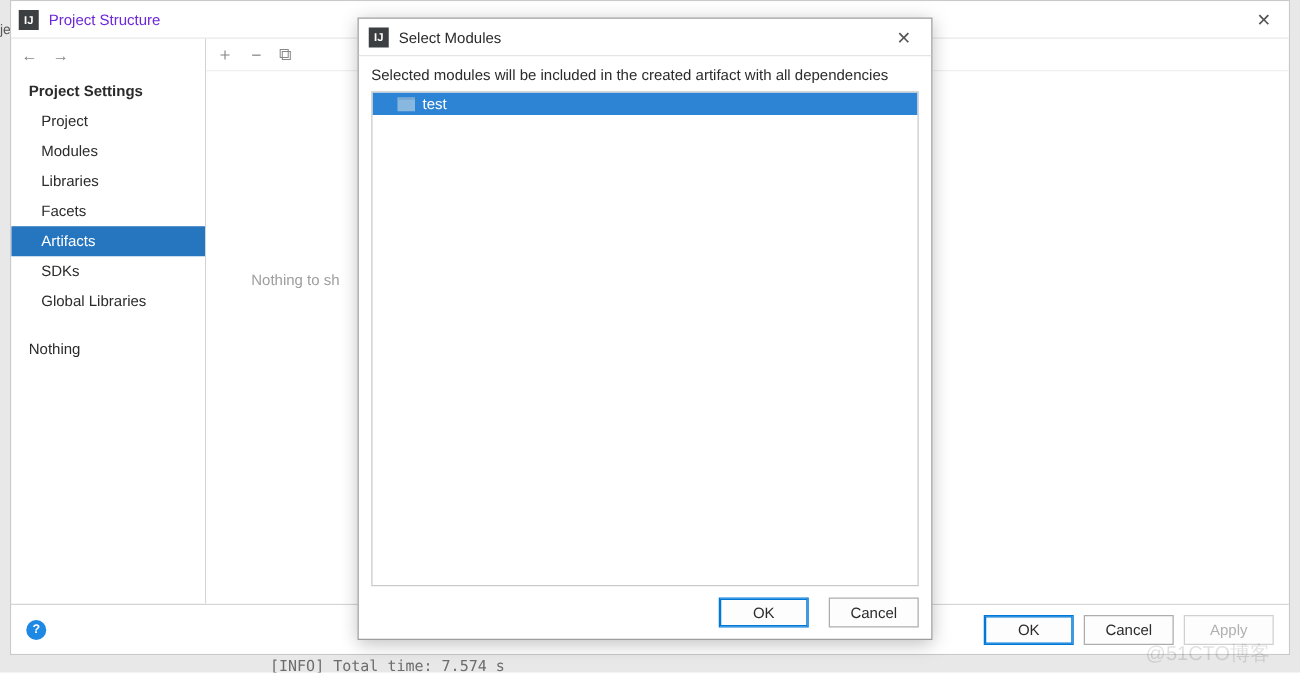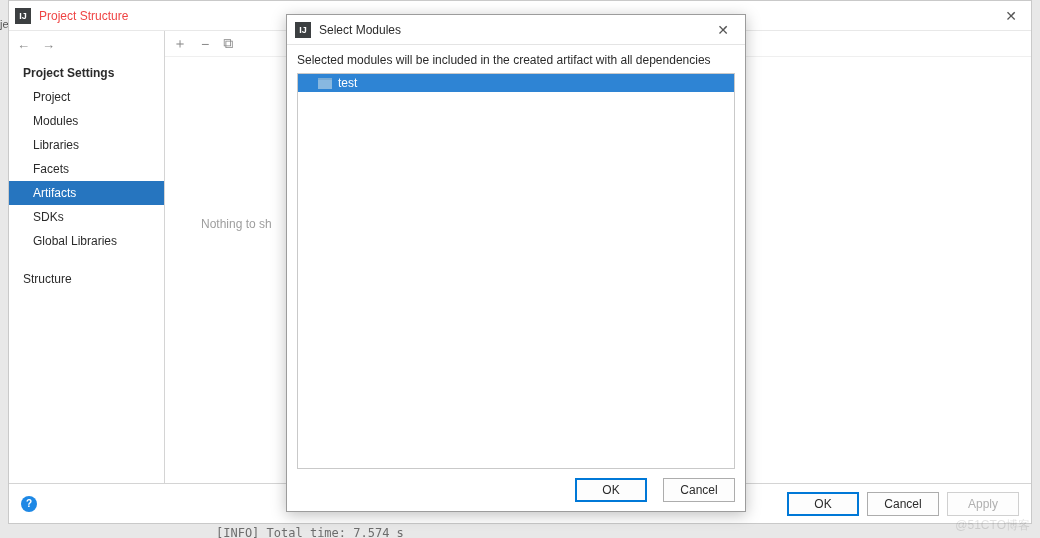--- a/index.html
+++ b/index.html
@@ -2,21 +2,21 @@
 <html><head>
 <meta charset="utf-8">
 <style>
 * { box-sizing: border-box; margin: 0; padding: 0; font-family: "Segoe UI", Tahoma, sans-serif; font-size: 12px; }
 body { background: #e8e8e8; width: 1040px; height: 538px; overflow: hidden; position: relative; }
 
 
 .main-window { position: absolute; left: 8px; top: 0; width: 1024px; height: 524px; background: #fff; border: 1px solid #c9c9c9; display: flex; flex-direction: column; }
 .titlebar { height: 30px; display: flex; align-items: center; padding: 0 6px; background: #fff; border-bottom: 1px solid #e8e8e8; }
 .app-icon { width: 16px; height: 16px; background: #3c3f41; color: #fff; font-size: 9px; font-weight: bold; display: inline-flex; align-items: center; justify-content: center; margin-right: 8px; }
-.title-text { color: #ef4444; flex: 1; }
+.title-text { color: #6d28d9; flex: 1; }
 .win-close { color: #555; font-size: 14px; padding: 0 8px; cursor: pointer; }
 
 .main-body { flex: 1; display: flex; overflow: hidden; }
 
 
 .sidebar { width: 156px; background: #fff; border-right: 1px solid #d4d4d4; display: flex; flex-direction: column; }
 .side-tools { height: 26px; display: flex; align-items: center; padding: 0 8px; gap: 12px; color: #888; }
 .side-tools .arrow { font-size: 13px; }
 .side-tree { flex: 1; padding-top: 4px; }
 .side-header { font-weight: bold; color: #2b2b2b; padding: 5px 8px 5px 14px; }
@@ -46,21 +46,21 @@
 .modal-title { height: 30px; display: flex; align-items: center; padding: 0 8px; border-bottom: 1px solid #e4e4e4; }
 .modal-desc { padding: 8px 10px 6px 10px; color: #2b2b2b; }
 .modal-list { margin: 0 10px; flex: 1; border: 1px solid #c9c9c9; background: #fff; overflow: auto; }
 .module-row { display: flex; align-items: center; gap: 6px; padding: 2px 20px; color: #fff; background: #2e84d4; cursor: pointer; }
 .folder-icon { width: 14px; height: 11px; background: #88b8e0; border-top: 2px solid #78aad4; }
 .modal-footer { height: 42px; display: flex; align-items: center; justify-content: flex-end; padding: 0 10px; gap: 8px; }
 
 
 .left-sliver { position: absolute; left: 0; top: 18px; width: 8px; color: #555; font-size: 11px; line-height: 1.2; }
 
-.watermark { position: absolute; right: 10px; bottom: 4px; color: rgba(0,0,0,.12); font-size: 12px; }
+.watermark { position: absolute; right: 24px; bottom: 4px; color: rgba(0,0,0,.12); font-size: 16px; }
 </style>
 </head>
 <body>
 
 <div class="left-sliver">je</div>
 
 <div class="main-window">
   <div class="titlebar">
     <span class="app-icon">IJ</span>
     <span class="title-text">Project Structure</span>
@@ -76,21 +76,21 @@
       <div class="side-tree">
         <div class="side-header">Project Settings</div>
         <div class="side-item">Project</div>
         <div class="side-item">Modules</div>
         <div class="side-item">Libraries</div>
         <div class="side-item">Facets</div>
         <div class="side-item selected">Artifacts</div>
         <div class="side-item">SDKs</div>
         <div class="side-item">Global Libraries</div>
         <div class="side-gap"></div>
-        <div class="side-item" style="padding-left:14px">Structure</div>
+        <div class="side-item" style="padding-left:14px">Nothing</div>
       </div>
     </div>
 
     <div class="content">
       <div class="content-tools">
         <span class="tool-btn">＋</span>
         <span class="tool-btn">−</span>
         <span class="tool-btn">⧉</span>
       </div>
       <div class="nothing">Nothing to sh</div>

